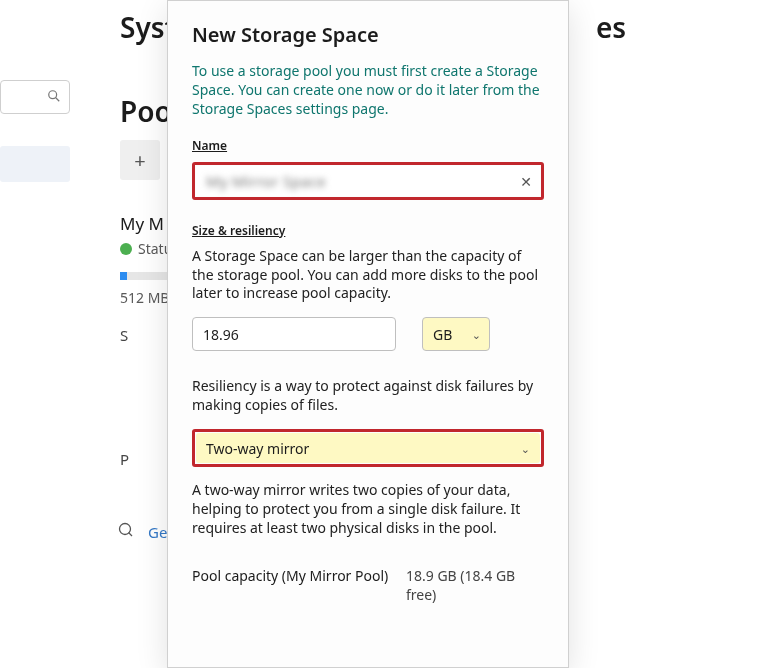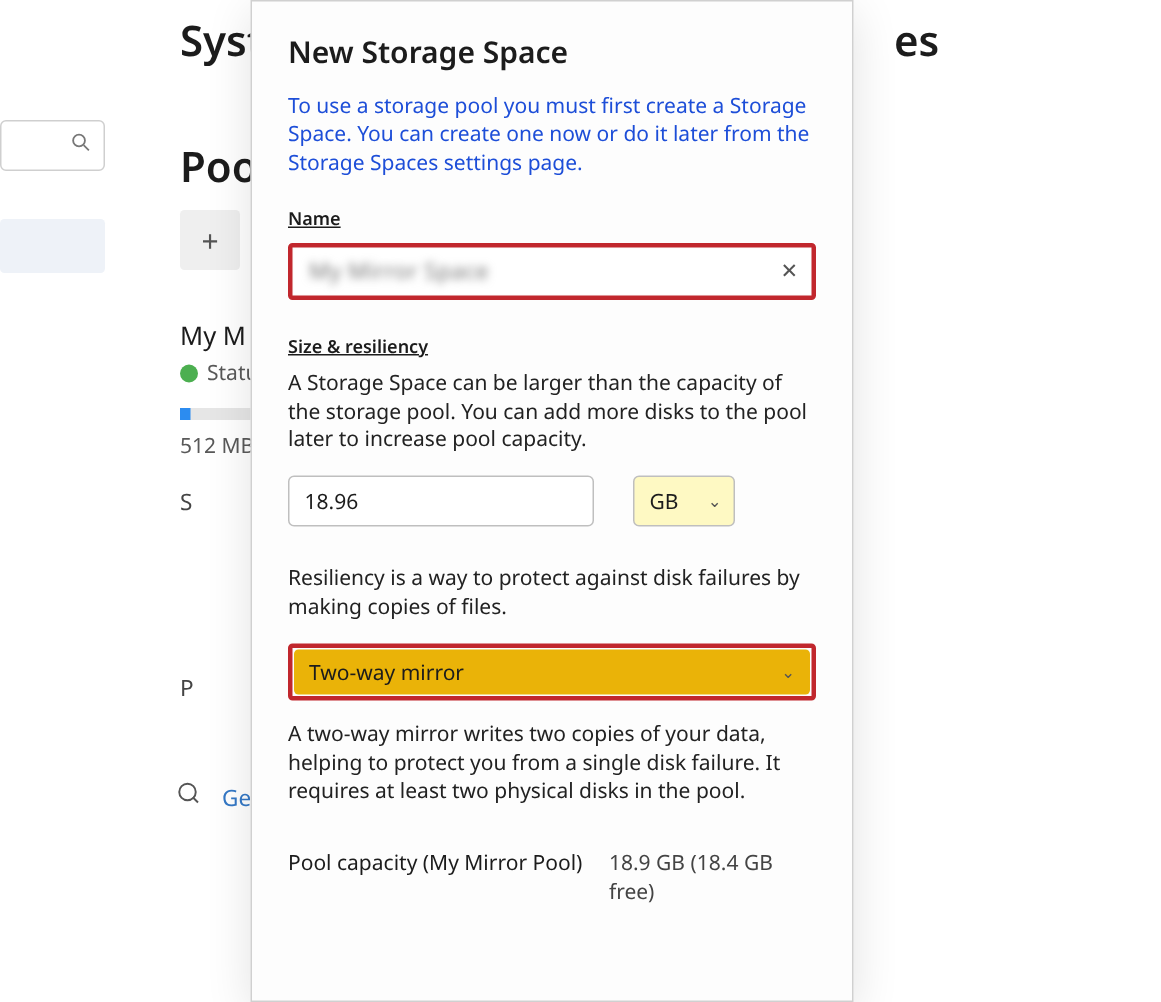--- a/index.html
+++ b/index.html
@@ -110,21 +110,21 @@
   }
   .dialog h1 {
     font-size: 20px;
     font-weight: 600;
     margin-bottom: 14px;
   }
   .dialog .intro {
     font-size: 14px;
     line-height: 1.35;
     margin-bottom: 18px;
-    color: #1d4ed8;
+    color: #0f766e;
   }
   .dialog h2.section {
     font-size: 12px;
     font-weight: 600;
     margin-bottom: 8px;
     text-decoration: underline;
   }
   .field-highlight {
     border: 3px solid #c1272d;
     border-radius: 3px;
@@ -183,21 +183,21 @@
     border-radius: 3px;
     padding: 1px;
     margin-bottom: 14px;
   }
   .resil-select {
     width: 100%; height: 30px;
     border-radius: 3px;
     display: flex; align-items: center; justify-content: space-between;
     padding: 0 10px;
     font-size: 14px;
-    background: #eab308;
+    background: #fef9c3;
   }
 
   .stats {
     margin-top: 28px;
     font-size: 14px;
   }
   .stats .row {
     display: flex;
     margin-bottom: 6px;
   }

